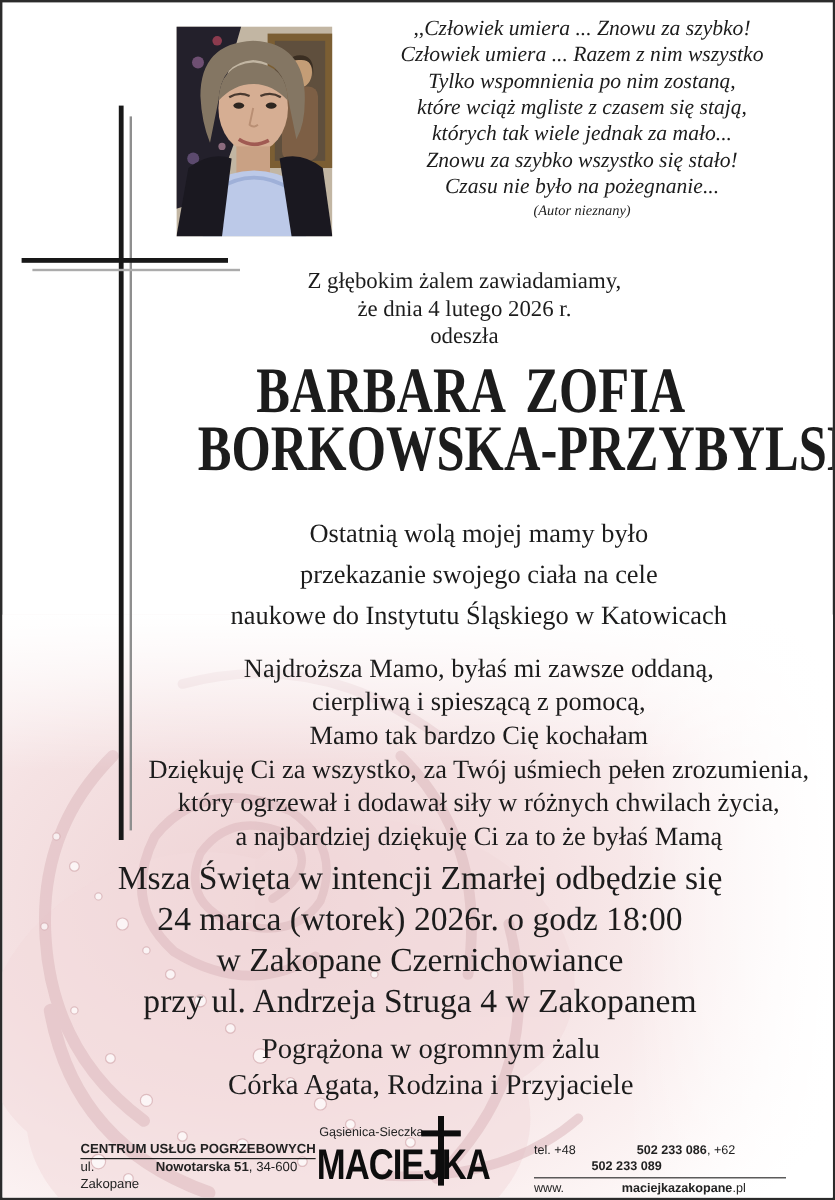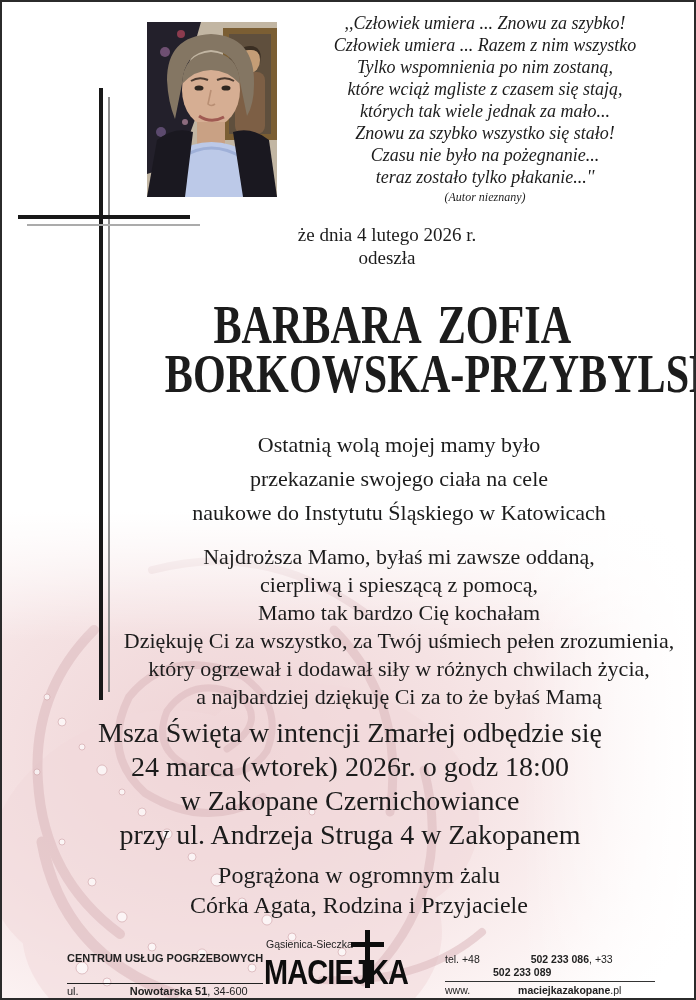--- a/index.html
+++ b/index.html
@@ -39,21 +39,21 @@
   .tribute{left:77px;top:541px;width:640px;font-size:22px;line-height:28px;}
 
   
   .mass{left:2px;top:714px;width:692px;font-size:28px;line-height:34px;}
 
   
   .mourners{left:18px;top:858px;width:678px;font-size:24px;line-height:30px;}
 
   
   .footer-left{left:65px;top:949px;width:200px;font-family:"Liberation Sans",sans-serif;font-size:11px;line-height:14px;color:#222;}
-  .footer-left .co{font-weight:bold;border-bottom:1.5px solid #222;padding-bottom:18px;display:inline-block;}
+  .footer-left .co{font-weight:bold;border-bottom:1.5px solid #222;padding-bottom:0;display:inline-block;}
   .footer-right{left:443px;top:951px;width:210px;font-family:"Liberation Sans",sans-serif;font-size:10.5px;line-height:13px;color:#222;}
   .footer-right .tel{border-bottom:1px solid #333;padding-bottom:2px;display:inline-block;margin-bottom:2px;}
   .flogo{left:262px;top:936px;width:175px;height:62px;}
   .flogo .fam{position:absolute;left:2px;top:0px;font-family:"Liberation Sans",sans-serif;font-size:10.5px;color:#222;}
   .flogo .brand{position:absolute;left:0px;top:13px;font-family:"Liberation Sans",sans-serif;font-weight:800;
     font-size:34px;letter-spacing:-1px;transform:scaleX(0.85) scaleY(1.05);transform-origin:left top;color:#0d0d0d;}
   .flogo .cross-v{position:absolute;left:101px;top:-8px;width:5px;height:58px;background:#0d0d0d;}
   .flogo .cross-h{position:absolute;left:87px;top:4px;width:33px;height:5px;background:#0d0d0d;}
 
   .bold{font-weight:bold;padding-left:48px;}
@@ -160,25 +160,25 @@
   </svg>
 
   <div class="abs poem center-lines">
     <span class="line">,,Człowiek umiera ... Znowu za szybko!</span>
     <span class="line">Człowiek umiera ... Razem z nim wszystko</span>
     <span class="line">Tylko wspomnienia po nim zostaną,</span>
     <span class="line">które wciąż mgliste z czasem się stają,</span>
     <span class="line">których tak wiele jednak za mało...</span>
     <span class="line">Znowu za szybko wszystko się stało!</span>
     <span class="line">Czasu nie było na pożegnanie...</span>
-    <span class="line">teraz zostało tylko płakanie...''</span>
     <span class="line poem-attr">(Autor nieznany)</span>
   </div>
 
   <div class="abs announce center-lines">
+    <span class="line">Z głębokim żalem zawiadamiamy,</span>
     <span class="line">że dnia 4 lutego 2026 r.</span>
     <span class="line">odeszła</span>
   </div>
 
   <div class="abs name center-lines">
     <span class="line" style="display:inline-block">BARBARA ZOFIA</span><br>
     <span class="line" style="display:inline-block">BORKOWSKA-PRZYBYLSKA</span>
   </div>
 
   <div class="abs will center-lines">
@@ -216,17 +216,17 @@
   <div class="abs flogo">
     <span class="fam">Gąsienica-Sieczka</span>
     <span class="brand">MACIEJKA</span>
     <span>
       <span class="cross-v"></span>
       <span class="cross-h"></span>
     </span>
   </div>
 
   <div class="abs footer-right">
-    <span class="tel"><span>tel. +48 </span><span class="bold">502 233 086</span><span>, +33 </span><span class="bold">502 233 089</span></span><br>
+    <span class="tel"><span>tel. +48 </span><span class="bold">502 233 086</span><span>, +62 </span><span class="bold">502 233 089</span></span><br>
     <span><span>www.</span><span class="bold">maciejkazakopane</span><span>.pl</span></span>
   </div>
 
 </div>
 
 </body></html>

